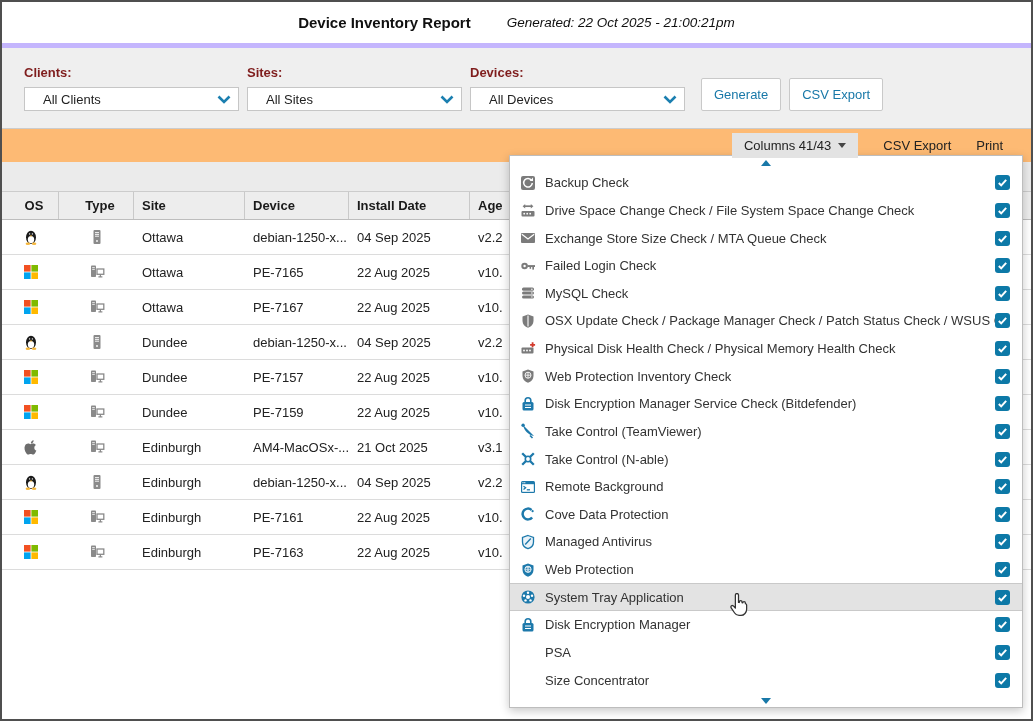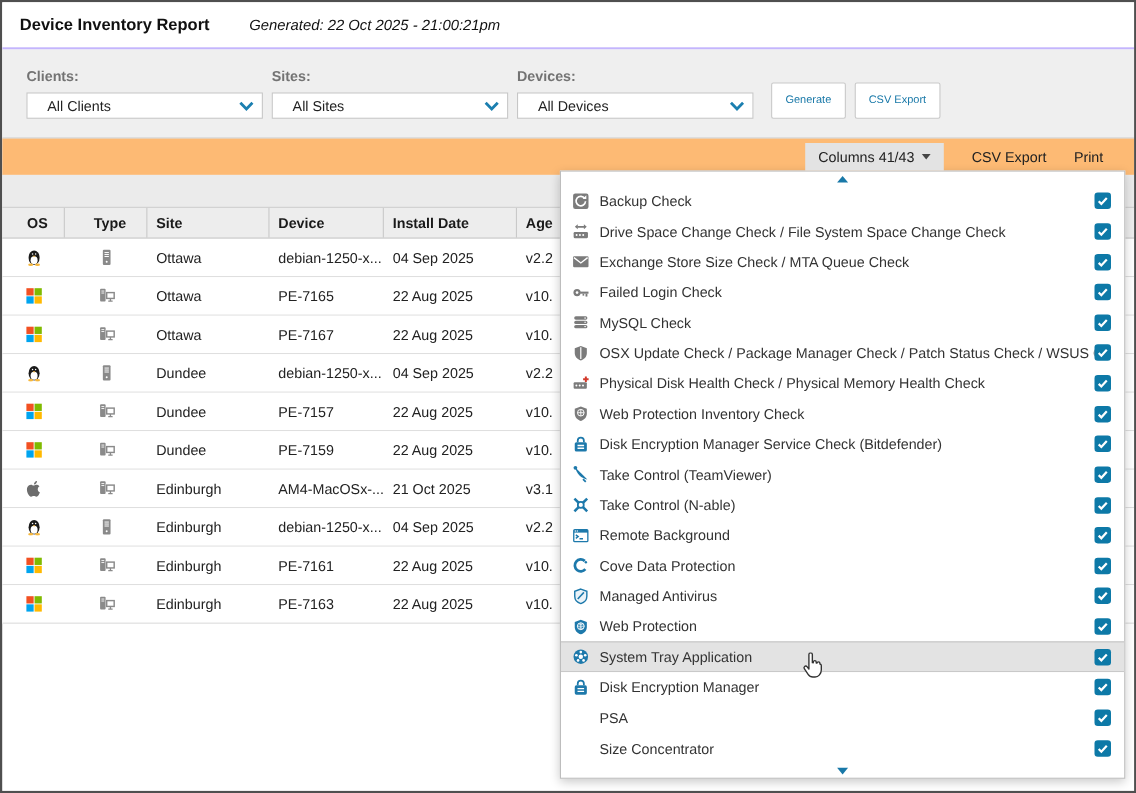--- a/index.html
+++ b/index.html
@@ -1,34 +1,34 @@
 <!DOCTYPE html>
 <html style="--accent: #1878a8; --checkbox: #0d79a7; --highlight: #e3e3e3;"><head>
 <meta charset="utf-8">
 <style>
   html,body{margin:0;padding:0;background:#fff;}
   .page{position:relative;width:1033px;height:721px;box-sizing:border-box;border:2px solid #4f4f4f;
         background:#fff;font-family:"Liberation Sans",sans-serif;overflow:hidden;}
 
   
-  .rheader{height:41px;border-bottom:2px solid #c4b5fd;display:flex;align-items:center;
-           justify-content:flex-start;padding:0 16px;background:#fff;gap:36px;}
+  .rheader{height:41px;border-bottom:5px solid #c4b5fd;display:flex;align-items:center;
+           justify-content:center;padding:0 16px;background:#fff;gap:36px;}
   .rtitle{font-weight:bold;font-size:15px;color:#101010;}
   .rgen{font-weight:normal;font-style:italic;font-size:13.5px;color:#101010;}
 
   
   .filters{height:81px;background:#efefef;border-bottom:1px solid #ccc;display:flex;
            align-items:flex-end;padding:0 0 17px 22px;box-sizing:border-box;}
   .fgroup{display:flex;flex-direction:column;width:215px;margin-right:8px;}
-  .flabel{font-weight:bold;font-size:13px;color:#737373;margin-bottom:7px;}
+  .flabel{font-weight:bold;font-size:13px;color:#7f1d1d;margin-bottom:7px;}
   .select{height:24px;background:#fff;border:1px solid #c6c6c6;display:flex;align-items:center;
           justify-content:space-between;padding-left:18px;font-size:13px;color:#222;cursor:pointer;box-sizing:border-box;}
   .select .chev{margin-right:7px;display:flex;align-items:center;}
   .fbtn{height:33px;padding:0 12px;background:#fff;border:1px solid #c9c9c9;color:var(--accent,#1b7fb0);
-        font-size:10px;border-radius:2px;margin-left:8px;font-family:inherit;cursor:pointer;}
+        font-size:13px;border-radius:2px;margin-left:8px;font-family:inherit;cursor:pointer;}
 
   
   .toolbar{height:33px;background:#fdba74;display:flex;align-items:center;justify-content:flex-end;
            padding-right:28px;}
   .columns-btn{position:relative;z-index:6;background:#e3e3e3;height:25px;display:flex;align-items:center;
                padding:0 12px;font-size:13px;color:#222;gap:7px;cursor:pointer;}
   .caret-down{width:0;height:0;border-left:4px solid transparent;border-right:4px solid transparent;
               border-top:5px solid #454545;}
   .tlink{font-size:13px;color:#222;cursor:pointer;}
   .toolbar .tlink{margin-left:25px;}

